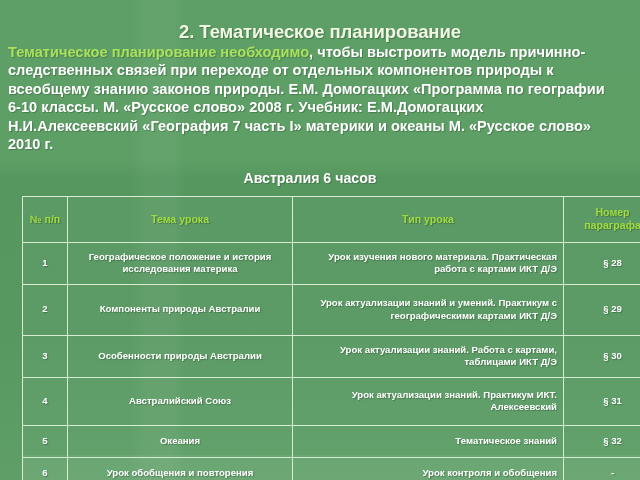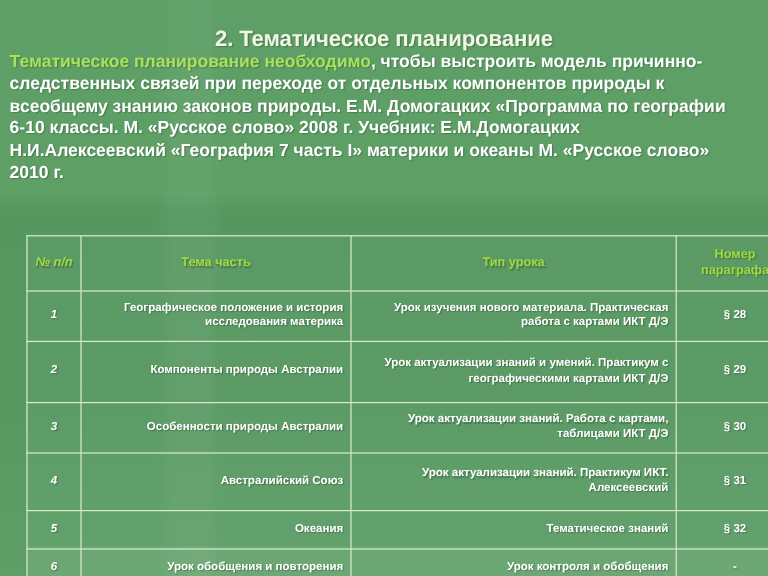--- a/index.html
+++ b/index.html
@@ -115,22 +115,22 @@
     text-align: center;
     line-height: 13px;
     height: 38px;
   }
   table.plan tbody td {
     color: #ffffff;
     font-size: 9.6px;
     font-weight: bold;
     line-height: 12.5px;
   }
-  td.c-num, th.c-num { width: 32px; text-align: center; font-style: italic; }
-  td.c-theme, th.c-theme { width: 212px; text-align: right; }
+  td.c-num, th.c-num { width: 32px; text-align: center; }
+  td.c-theme, th.c-theme { width: 212px; text-align: center; }
   td.c-type, th.c-type { width: 258px; text-align: right; }
   td.c-par, th.c-par { width: 85px; text-align: center; }
 
   tr.r1 td { height: 34px; }
   tr.r2 td { height: 43px; }
   tr.r3 td { height: 34px; }
   tr.r4 td { height: 40px; }
   tr.r5 td { height: 24px; }
   tr.r6 td { height: 24px; }
 </style>
@@ -138,27 +138,28 @@
 <body>
 
 <div id="slide">
 
   <div id="panel-wash"></div>
 
   <div id="title">2. Тематическое планирование</div>
 
   <div id="body-text"><span class="hl">Тематическое планирование необходимо</span><span>, чтобы выстроить модель причинно-следственных связей при переходе от отдельных компонентов природы к всеобщему знанию законов природы. Е.М. Домогацких «Программа по географии 6-10 классы. М. «Русское слово» 2008 г. Учебник: Е.М.Домогацких Н.И.Алексеевский «География 7 часть I» материки и океаны М. «Русское слово» 2010 г.</span></div>
 
+  <div id="subtitle">Австралия 6 часов</div>
 
   <div id="table-wrap">
     <table class="plan">
       <thead>
         <tr>
           <th class="c-num">№ п/п</th>
-          <th class="c-theme">Тема часть</th>
+          <th class="c-theme">Тема урока</th>
           <th class="c-type">Тип урока</th>
           <th class="c-par">Номер параграфа</th>
         </tr>
       </thead>
       <tbody>
         <tr class="r1">
           <td class="c-num">1</td>
           <td class="c-theme">Географическое положение и история исследования материка</td>
           <td class="c-type">Урок изучения нового материала. Практическая работа с картами ИКТ Д/Э</td>
           <td class="c-par">§ 28</td>

